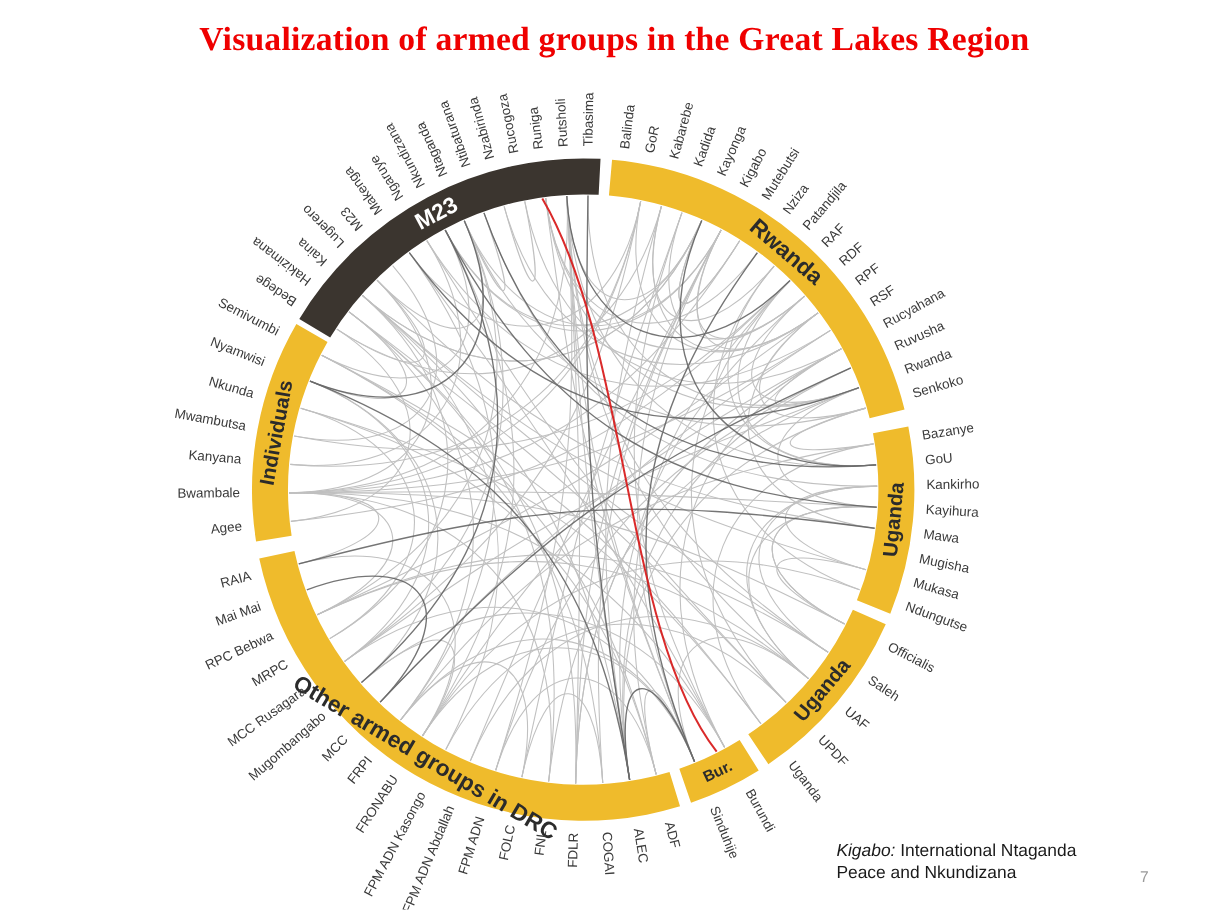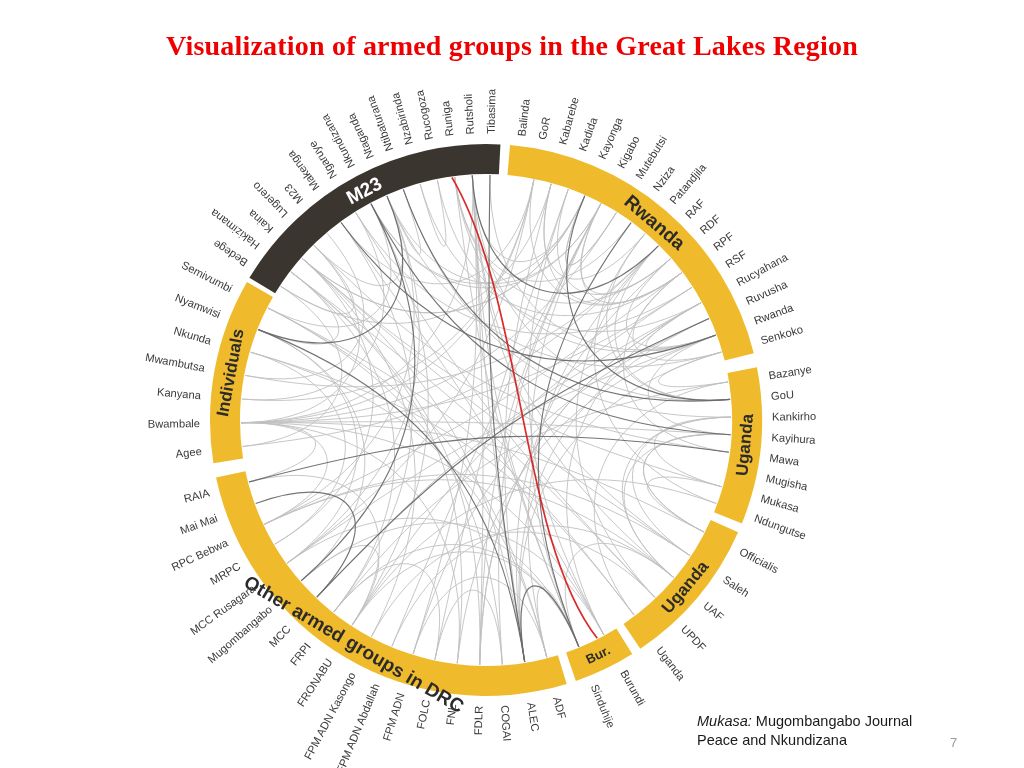--- a/index.html
+++ b/index.html
@@ -10,21 +10,20 @@
   body {
     width: 1024px;
     height: 768px;
     position: relative;
     font-family: "Liberation Sans", sans-serif;
     overflow: hidden;
   }
   #slide {
     position: absolute;
     inset: 0;
-    margin-top: 12px;
   }
   #title {
     position: absolute;
     top: 18px;
     left: 0;
     width: 1024px;
     text-align: center;
     font-family: "Liberation Serif", serif;
     font-weight: bold;
     font-size: 28px;
@@ -342,20 +341,20 @@
           <text x="65.05746273755904" y="325.4286659205808" text-anchor="end" dominant-baseline="central" class="lbl" transform="rotate(364.92857142857144 65.05746273755904 325.4286659205808)">Kanyana</text>
           <text x="68.78909643670897" y="297.88063970924594" text-anchor="end" dominant-baseline="central" class="lbl" transform="rotate(370.5 68.78909643670897 297.88063970924594)">Mwambutsa</text>
           <text x="75.1776459237015" y="270.8250437324932" text-anchor="end" dominant-baseline="central" class="lbl" transform="rotate(376.07142857142856 75.1776459237015 270.8250437324932)">Nkunda</text>
           <text x="84.1627513839693" y="244.51750264494746" text-anchor="end" dominant-baseline="central" class="lbl" transform="rotate(381.64285714285717 84.1627513839693 244.51750264494746)">Nyamwisi</text>
           <text x="95.65952041735869" y="219.2065733850817" text-anchor="end" dominant-baseline="central" class="lbl" transform="rotate(387.2142857142857 95.65952041735869 219.2065733850817)">Semivumbi</text>
         </g>
     </svg>
   </div>
 
   <div id="source">
-    <span class="src-label">Mukasa:</span>
-    <span>Mugombangabo Journal</span><br>
+    <span class="src-label">Kigabo:</span>
+    <span>International Ntaganda</span><br>
     <span>Peace and Nkundizana</span>
   </div>
 
   <div id="pagenum">7</div>
 
 </div>
 
 </body></html>

